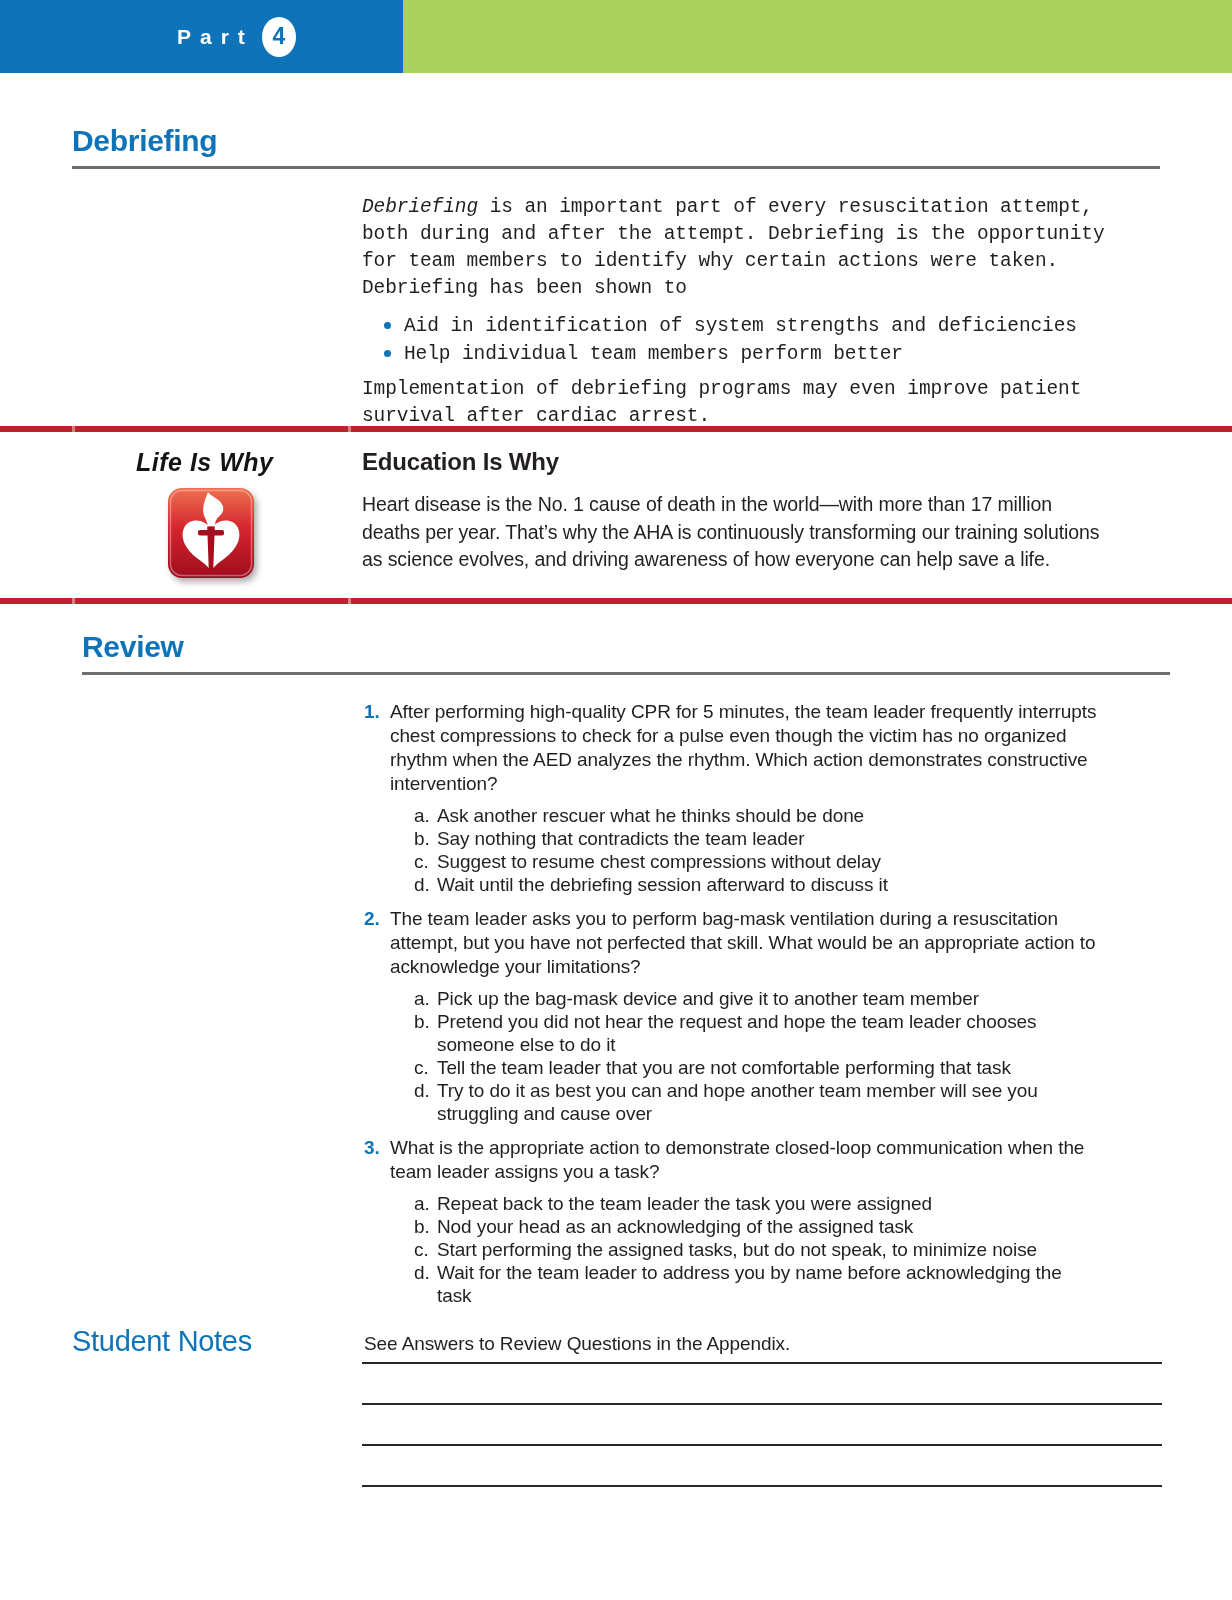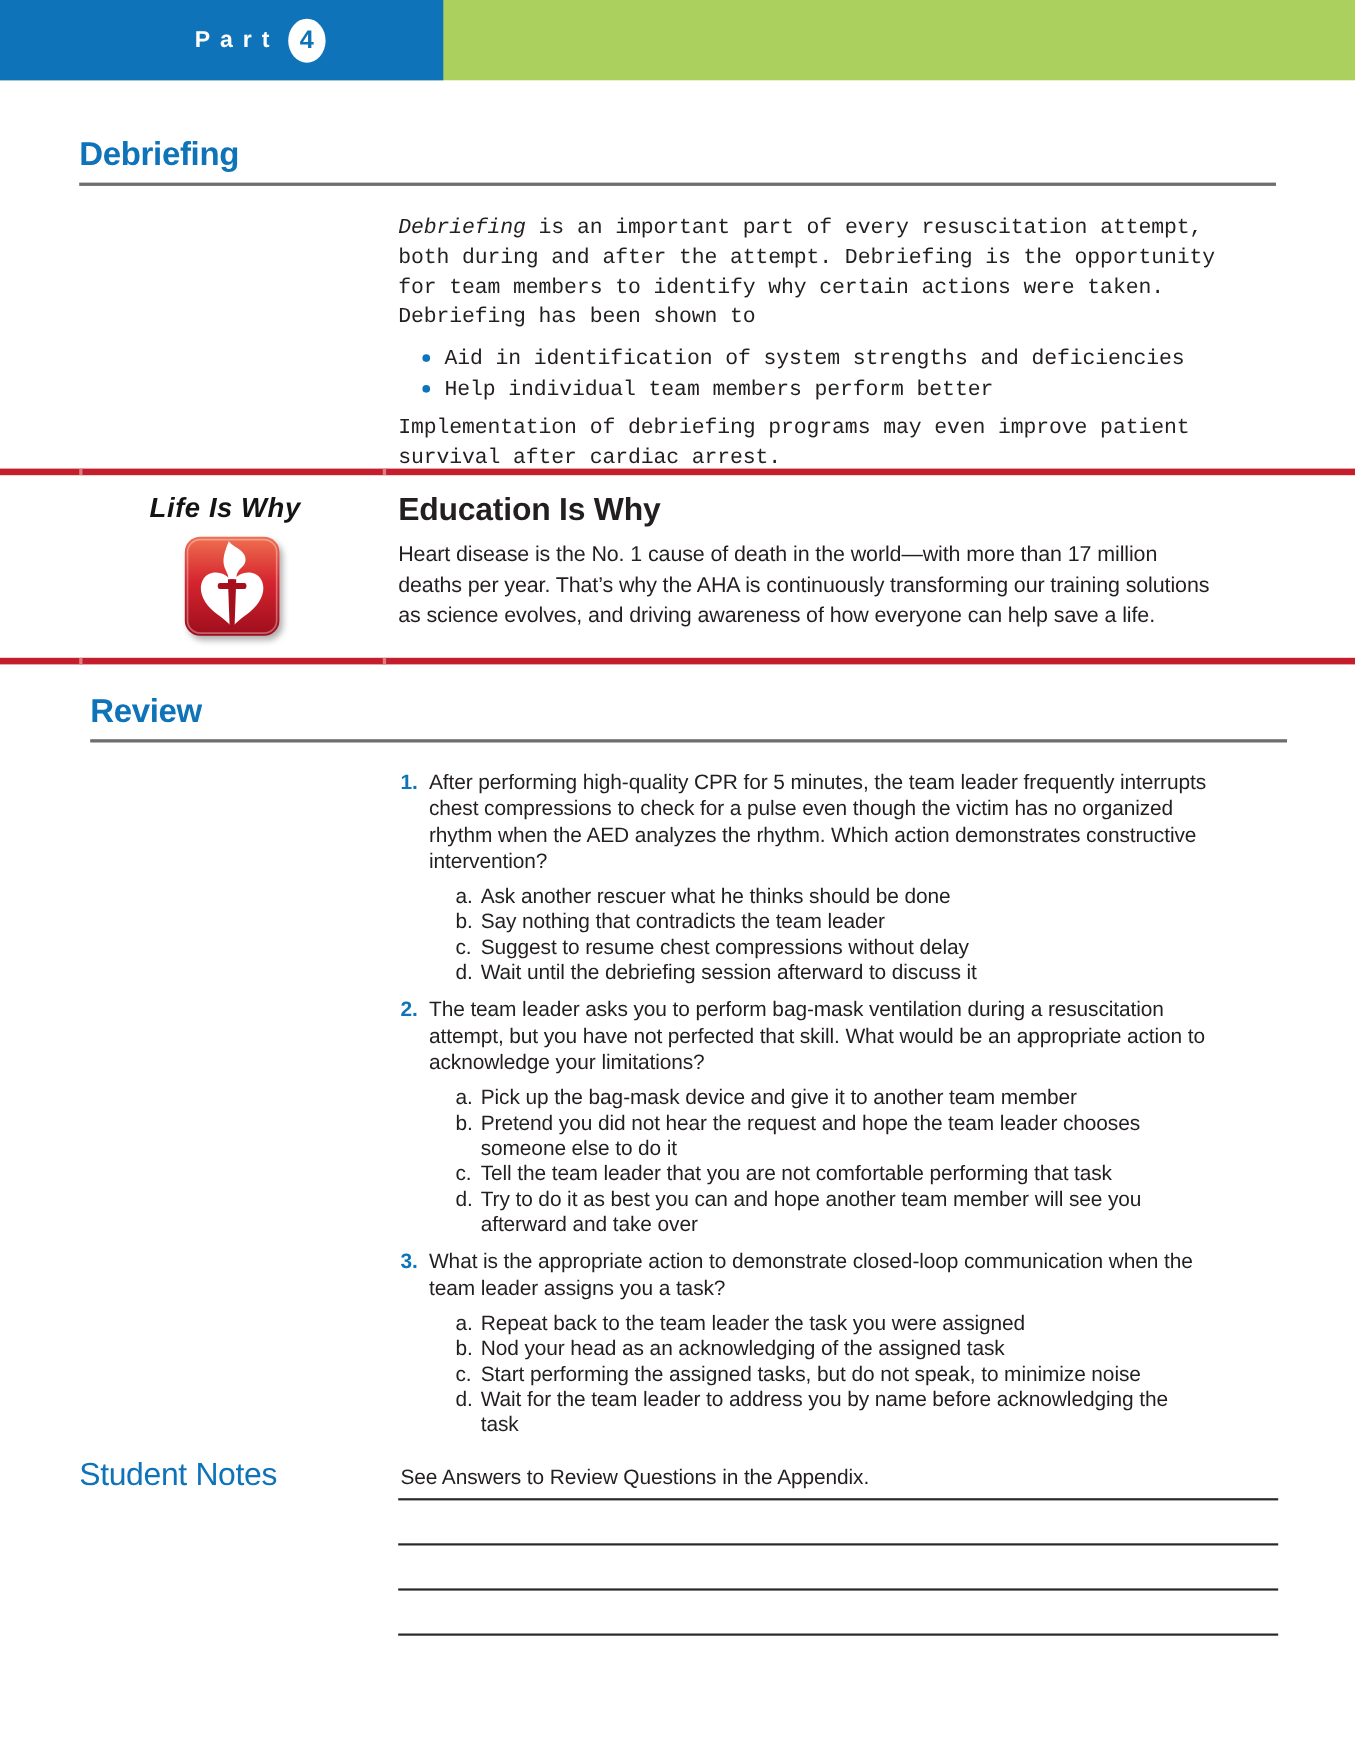--- a/index.html
+++ b/index.html
@@ -38,21 +38,21 @@
   .redbar{left:0;width:1232px;height:6px;background:#c41e2c;}
   #redbar-top{top:426px;}
   #redbar-bottom{top:598px;}
   .redbar .notch{position:absolute;top:0;width:3px;height:6px;background:#dc7d83;}
   .notch-1{left:72px;}
   .notch-2{left:348px;}
 
   
   #life-label{left:136px;top:448px;font-size:25px;font-weight:bold;font-style:italic;color:#141414;letter-spacing:0.5px;}
   #aha-logo{left:167px;top:487px;width:88px;height:92px;filter:drop-shadow(3px 4px 3px rgba(0,0,0,0.32));}
-  #edu-heading{left:362px;top:448px;font-size:29px;font-weight:bold;letter-spacing:-0.2px;}
+  #edu-heading{left:362px;top:448px;font-size:24px;font-weight:bold;letter-spacing:-0.2px;}
   #edu-body{left:362px;top:491px;width:752px;font-size:19.5px;line-height:27.5px;letter-spacing:-0.1px;}
 
   
   #review-flow{left:364px;top:700px;width:756px;font-size:19px;line-height:24px;letter-spacing:-0.1px;}
   .question{position:relative;padding-left:26px;margin-bottom:11px;}
   .qnum{position:absolute;left:0;top:0;color:#0e73b8;font-weight:bold;}
   .options{margin:8px 0 0 24px;}
   .option{position:relative;padding-left:23px;line-height:23px;max-width:648px;}
   .olet{position:absolute;left:0;top:0;}
   .see-answers{margin-top:25px;}
@@ -159,21 +159,21 @@
         <span class="olet">a.</span>
         <span>Pick up the bag-mask device and give it to another team member</span></div>
       <div class="option">
         <span class="olet">b.</span>
         <span>Pretend you did not hear the request and hope the team leader chooses someone else to do it</span></div>
       <div class="option">
         <span class="olet">c.</span>
         <span>Tell the team leader that you are not comfortable performing that task</span></div>
       <div class="option">
         <span class="olet">d.</span>
-        <span>Try to do it as best you can and hope another team member will see you afterward and take over</span></div>
+        <span>Try to do it as best you can and hope another team member will see you struggling and cause over</span></div>
     </div>
   </div>
 
   <div class="question">
     <span class="qnum">3.</span>
     <span>What is the appropriate action to demonstrate closed-loop communication when the team leader assigns you a task?</span>
     <div class="options">
       <div class="option">
         <span class="olet">a.</span>
         <span>Repeat back to the team leader the task you were assigned</span></div>

